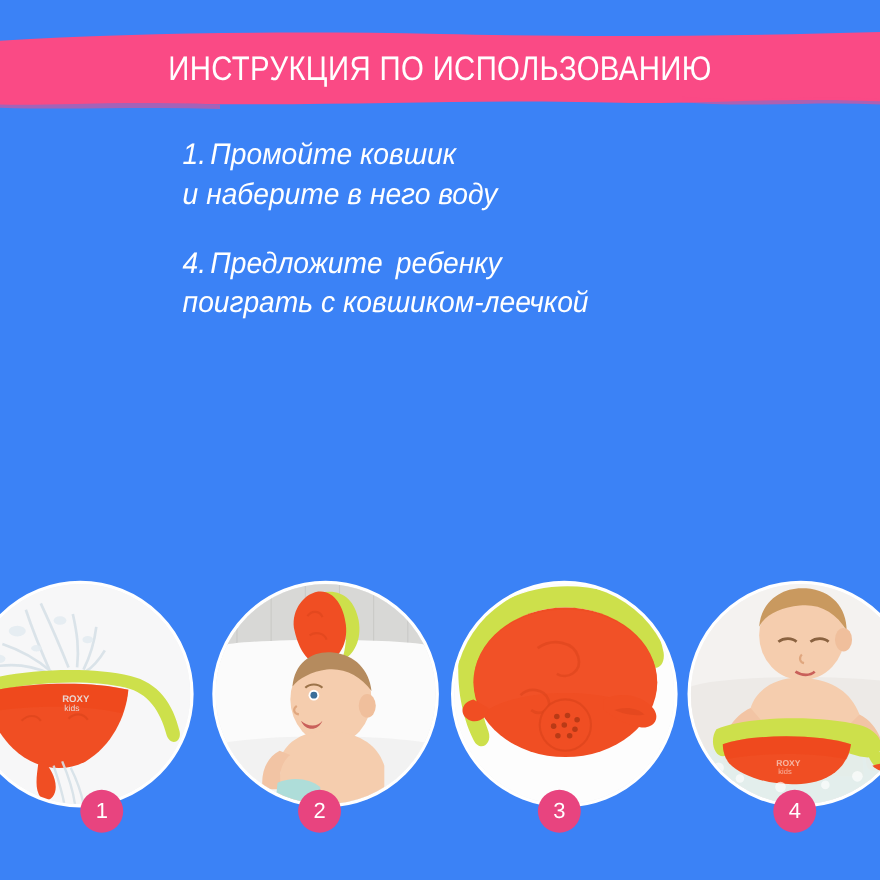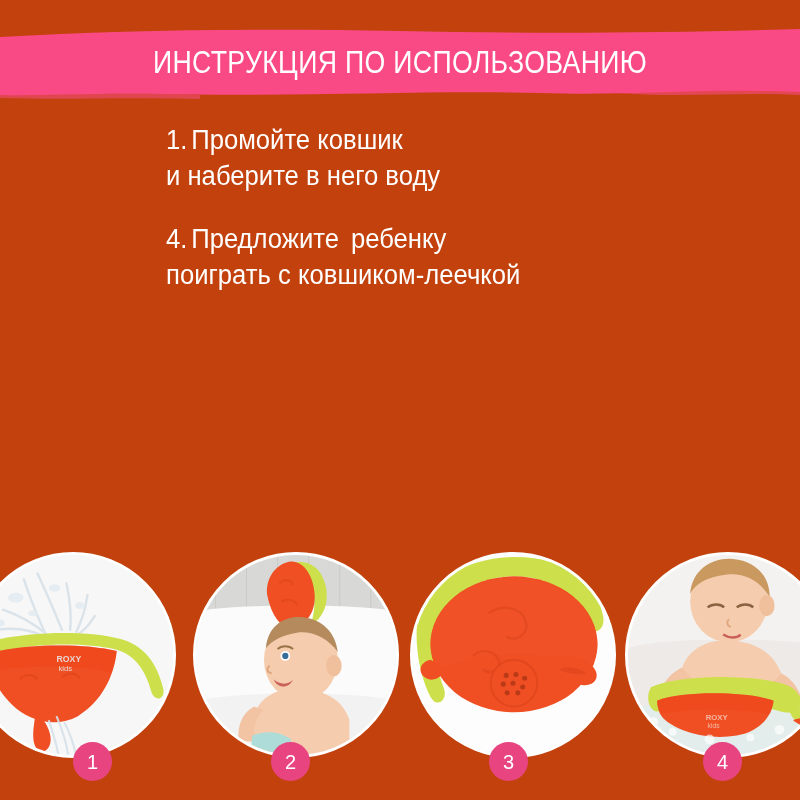--- a/index.html
+++ b/index.html
@@ -4,21 +4,21 @@
 <style>
   * { box-sizing: border-box; margin: 0; padding: 0; }
   html, body {
     width: 800px; height: 800px;
     overflow: hidden;
     font-family: "Liberation Sans", sans-serif;
   }
   #page {
     position: relative;
     width: 800px; height: 800px;
-    background: #c2410c;
+    background: #3b82f6;
     overflow: hidden;
   }
 
   
   #banner-wrap {
     position: absolute;
     left: 0; top: 0;
     width: 800px; height: 110px;
   }
   #banner-svg { display: block; width: 800px; height: 110px; }
@@ -37,39 +37,39 @@
     white-space: nowrap;
     line-height: 1.0;
   }
 
   
   #steps {
     position: absolute;
     left: 166px; top: 122px;
     width: 520px;
   }
-  .step { margin-bottom: 27px; }
+  .step { margin-bottom: 27px; font-style: italic; }
   .step:last-child { margin-bottom: 0; }
   .step-line {
     color: #FFFFFF;
     font-family: "Liberation Sans", sans-serif;
     font-size: 27px;
     font-weight: 400;
     line-height: 36px;
     white-space: nowrap;
     transform: scaleX(0.95);
     transform-origin: left center;
   }
   .step-line.xwide { word-spacing: 5px; }
   .step-line .num { margin-right: 4px; }
 
   
   #circles {
     position: absolute;
-    left: 0; top: 540px;
+    left: 0; top: 516px;
     width: 732px; height: 255px;
   }
   .circle-slot {
     position: absolute;
     top: 12px;
     width: 206px; height: 206px;
   }
   .circle-photo {
     position: absolute;
     left: 0; top: 0;

